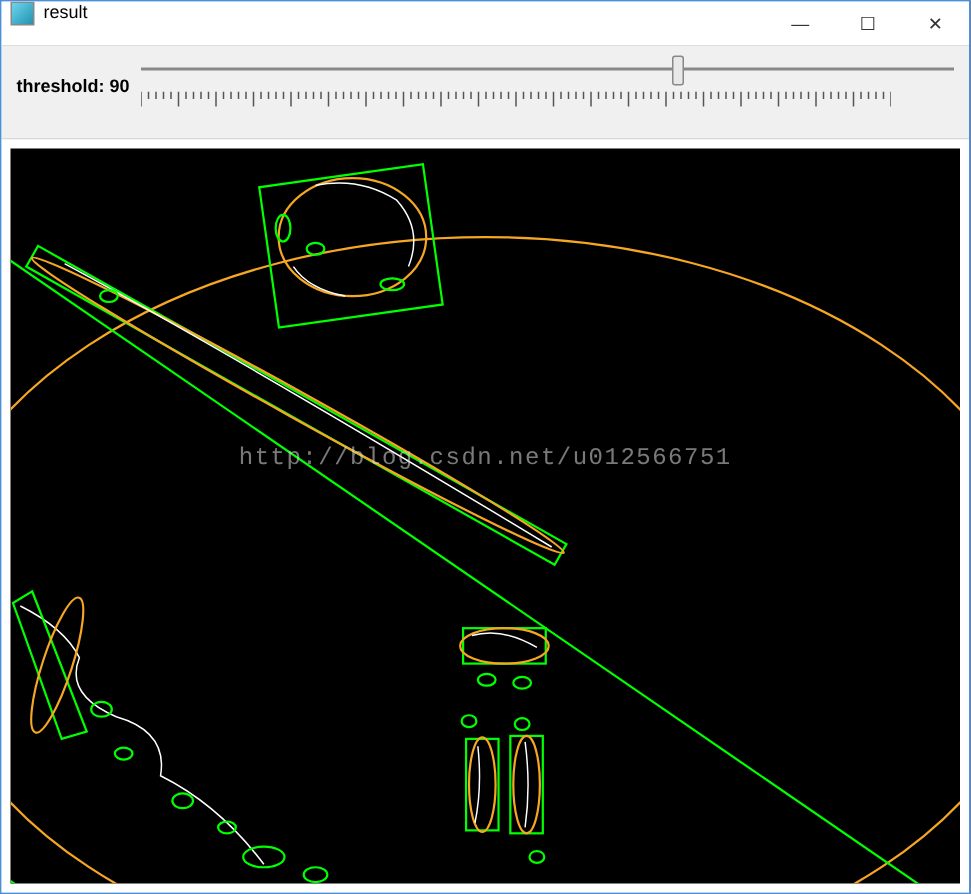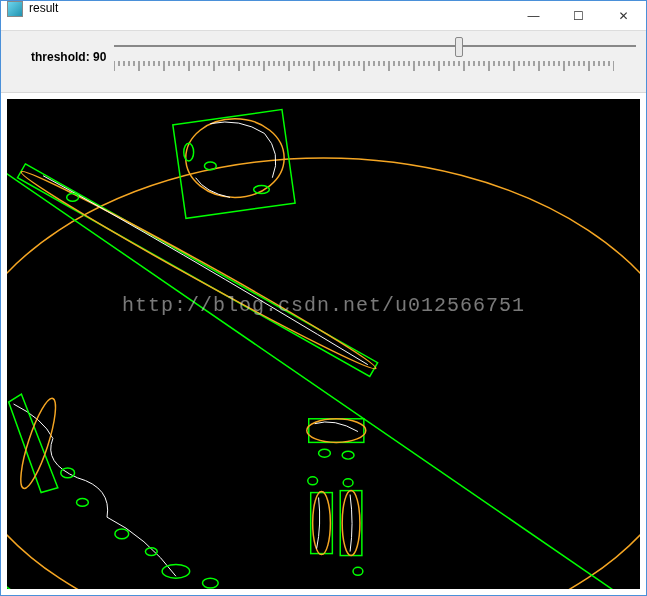--- a/index.html
+++ b/index.html
@@ -45,21 +45,20 @@
     .toolbar {
       height: 62px;
       background: #f0f0f0;
       padding: 6px 10px 2px 10px;
       border-bottom: 1px solid #d8d8d8;
     }
     .slider-row {
       display: flex;
       align-items: center;
       gap: 8px;
-      margin-left: 20px;
     }
     .slider-label {
       font-weight: bold;
       white-space: nowrap;
       font-size: 12px;
     }
     .slider-wrap {
       flex: 1;
       position: relative;
       height: 40px;
@@ -102,21 +101,21 @@
       position: relative;
       overflow: hidden;
     }
     .watermark {
       position: absolute;
       left: 50%;
       top: 42%;
       transform: translate(-50%,-50%);
       color: rgba(220,220,220,0.55);
       font-family: "Courier New", monospace;
-      font-size: 20px;
+      font-size: 16px;
       letter-spacing: 1px;
       pointer-events: none;
     }
     svg.shapes {
       position: absolute;
       inset: 0;
       width: 100%;
       height: 100%;
     }
   </style>

